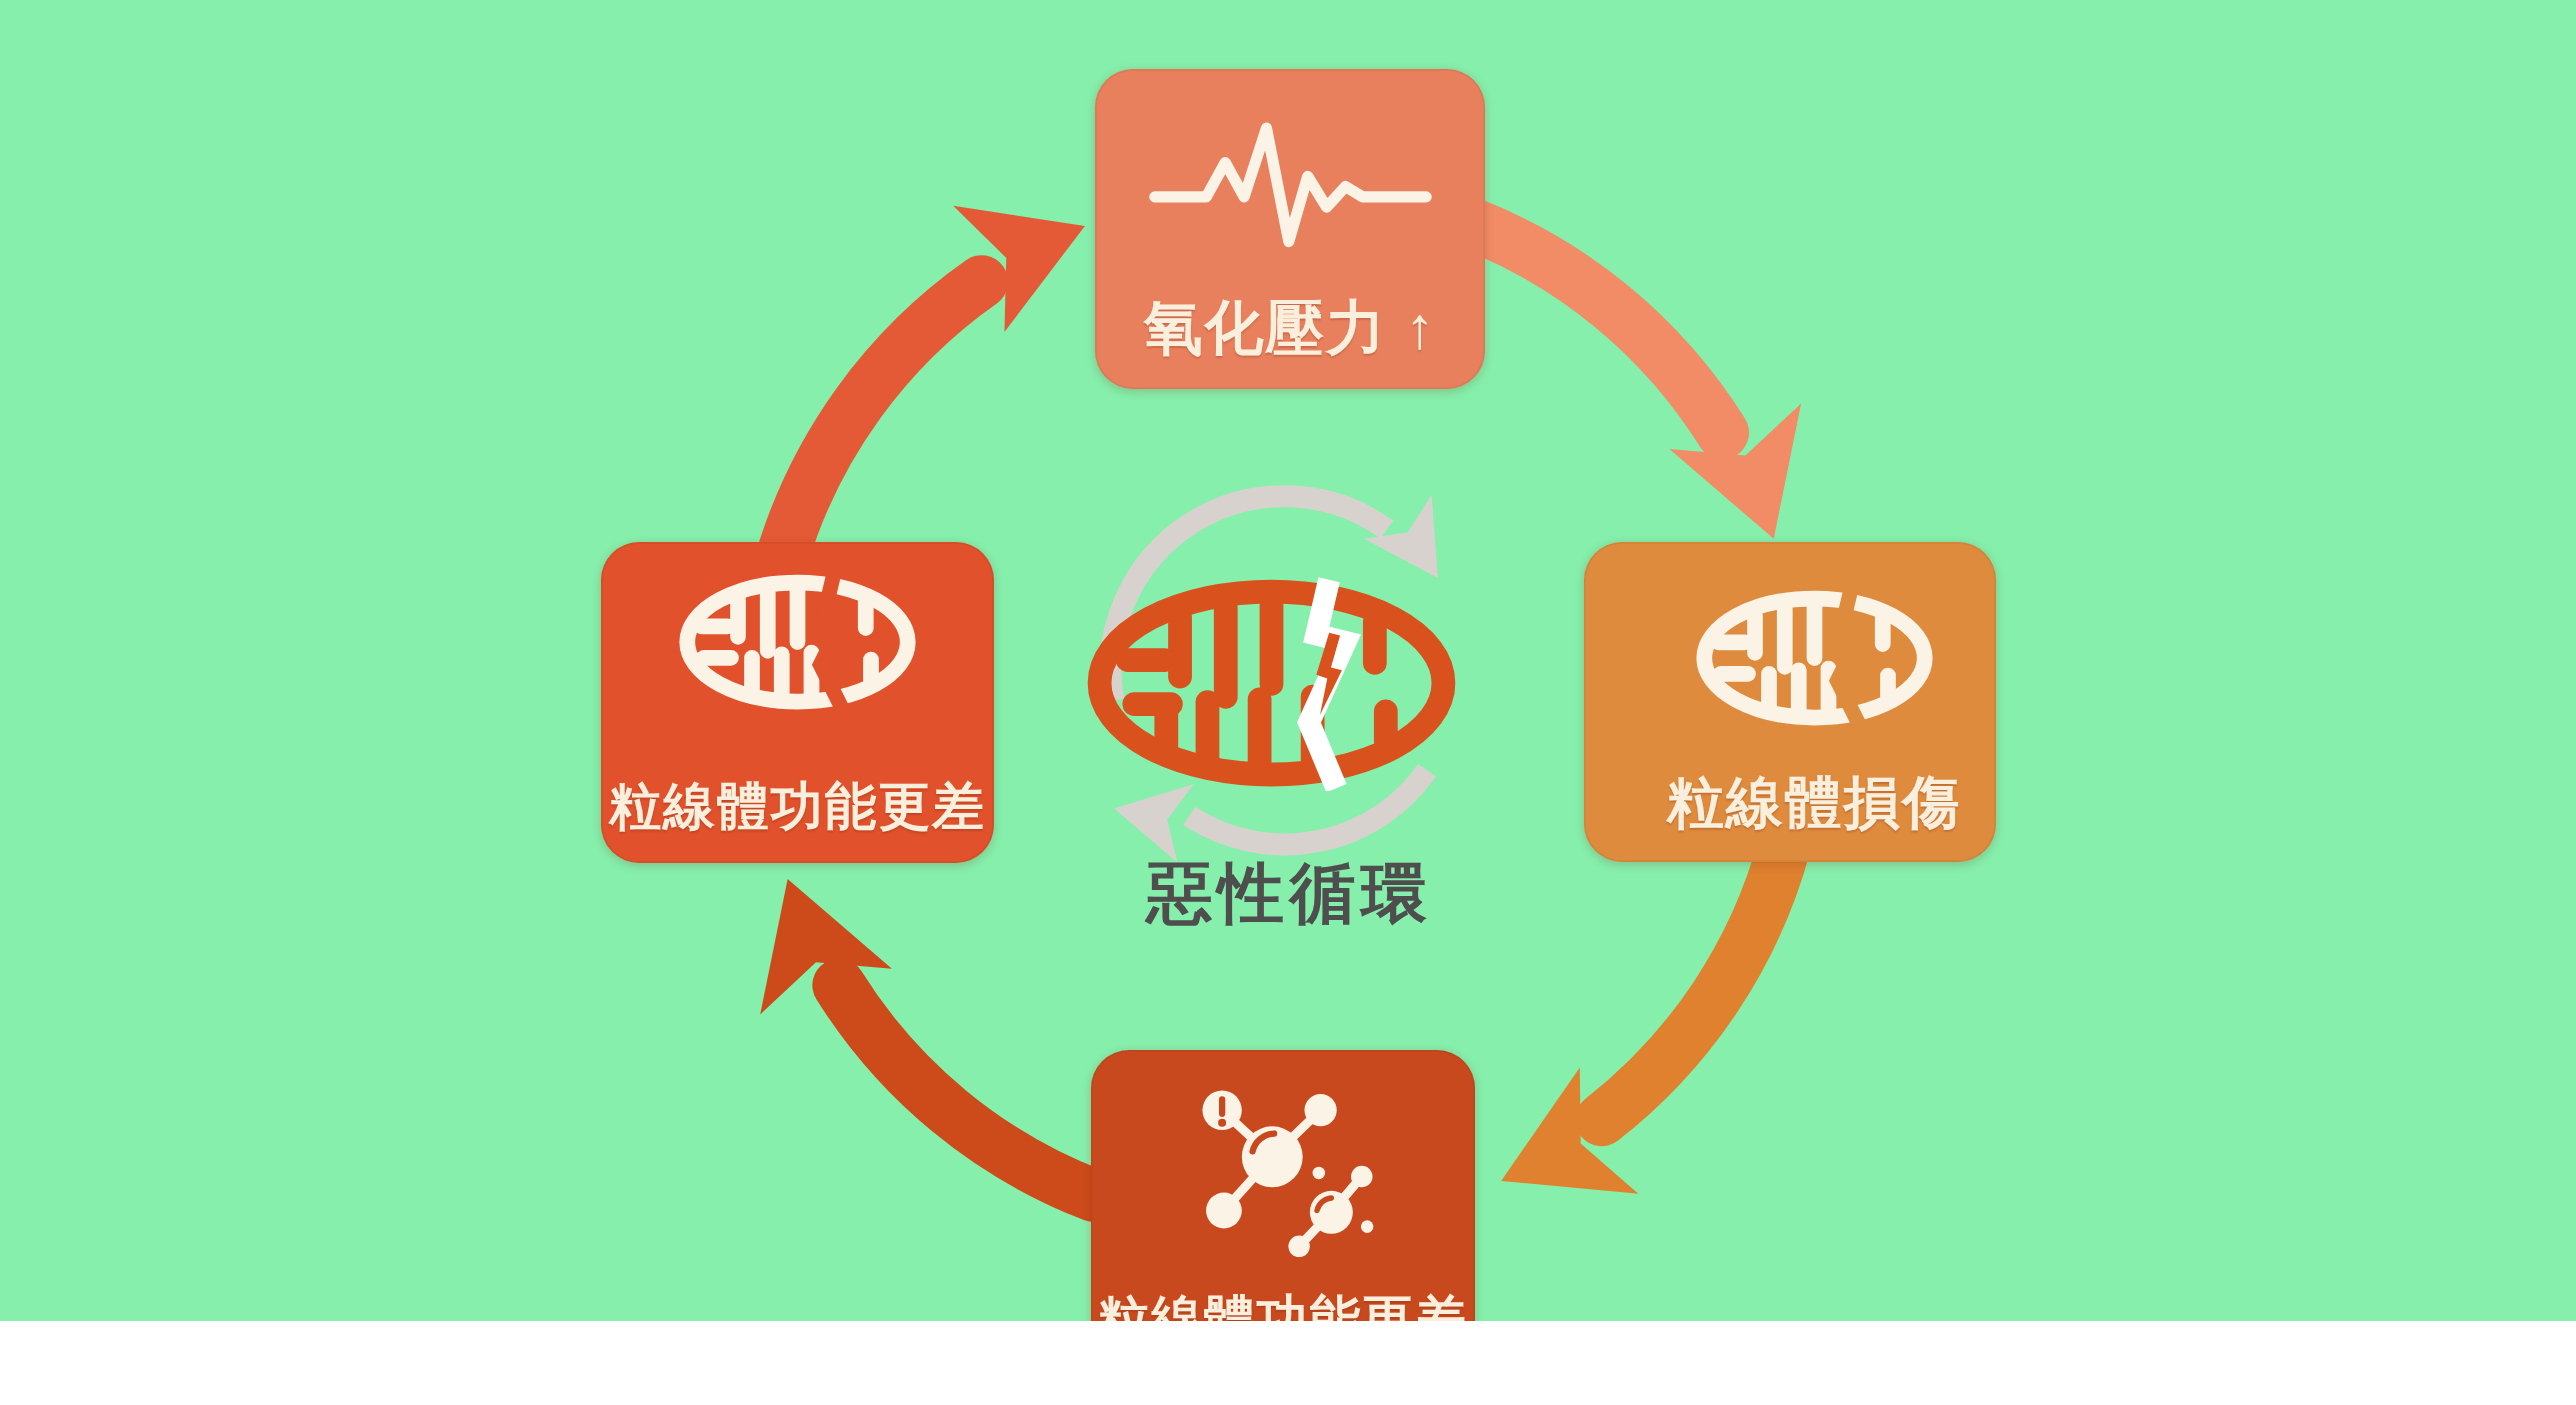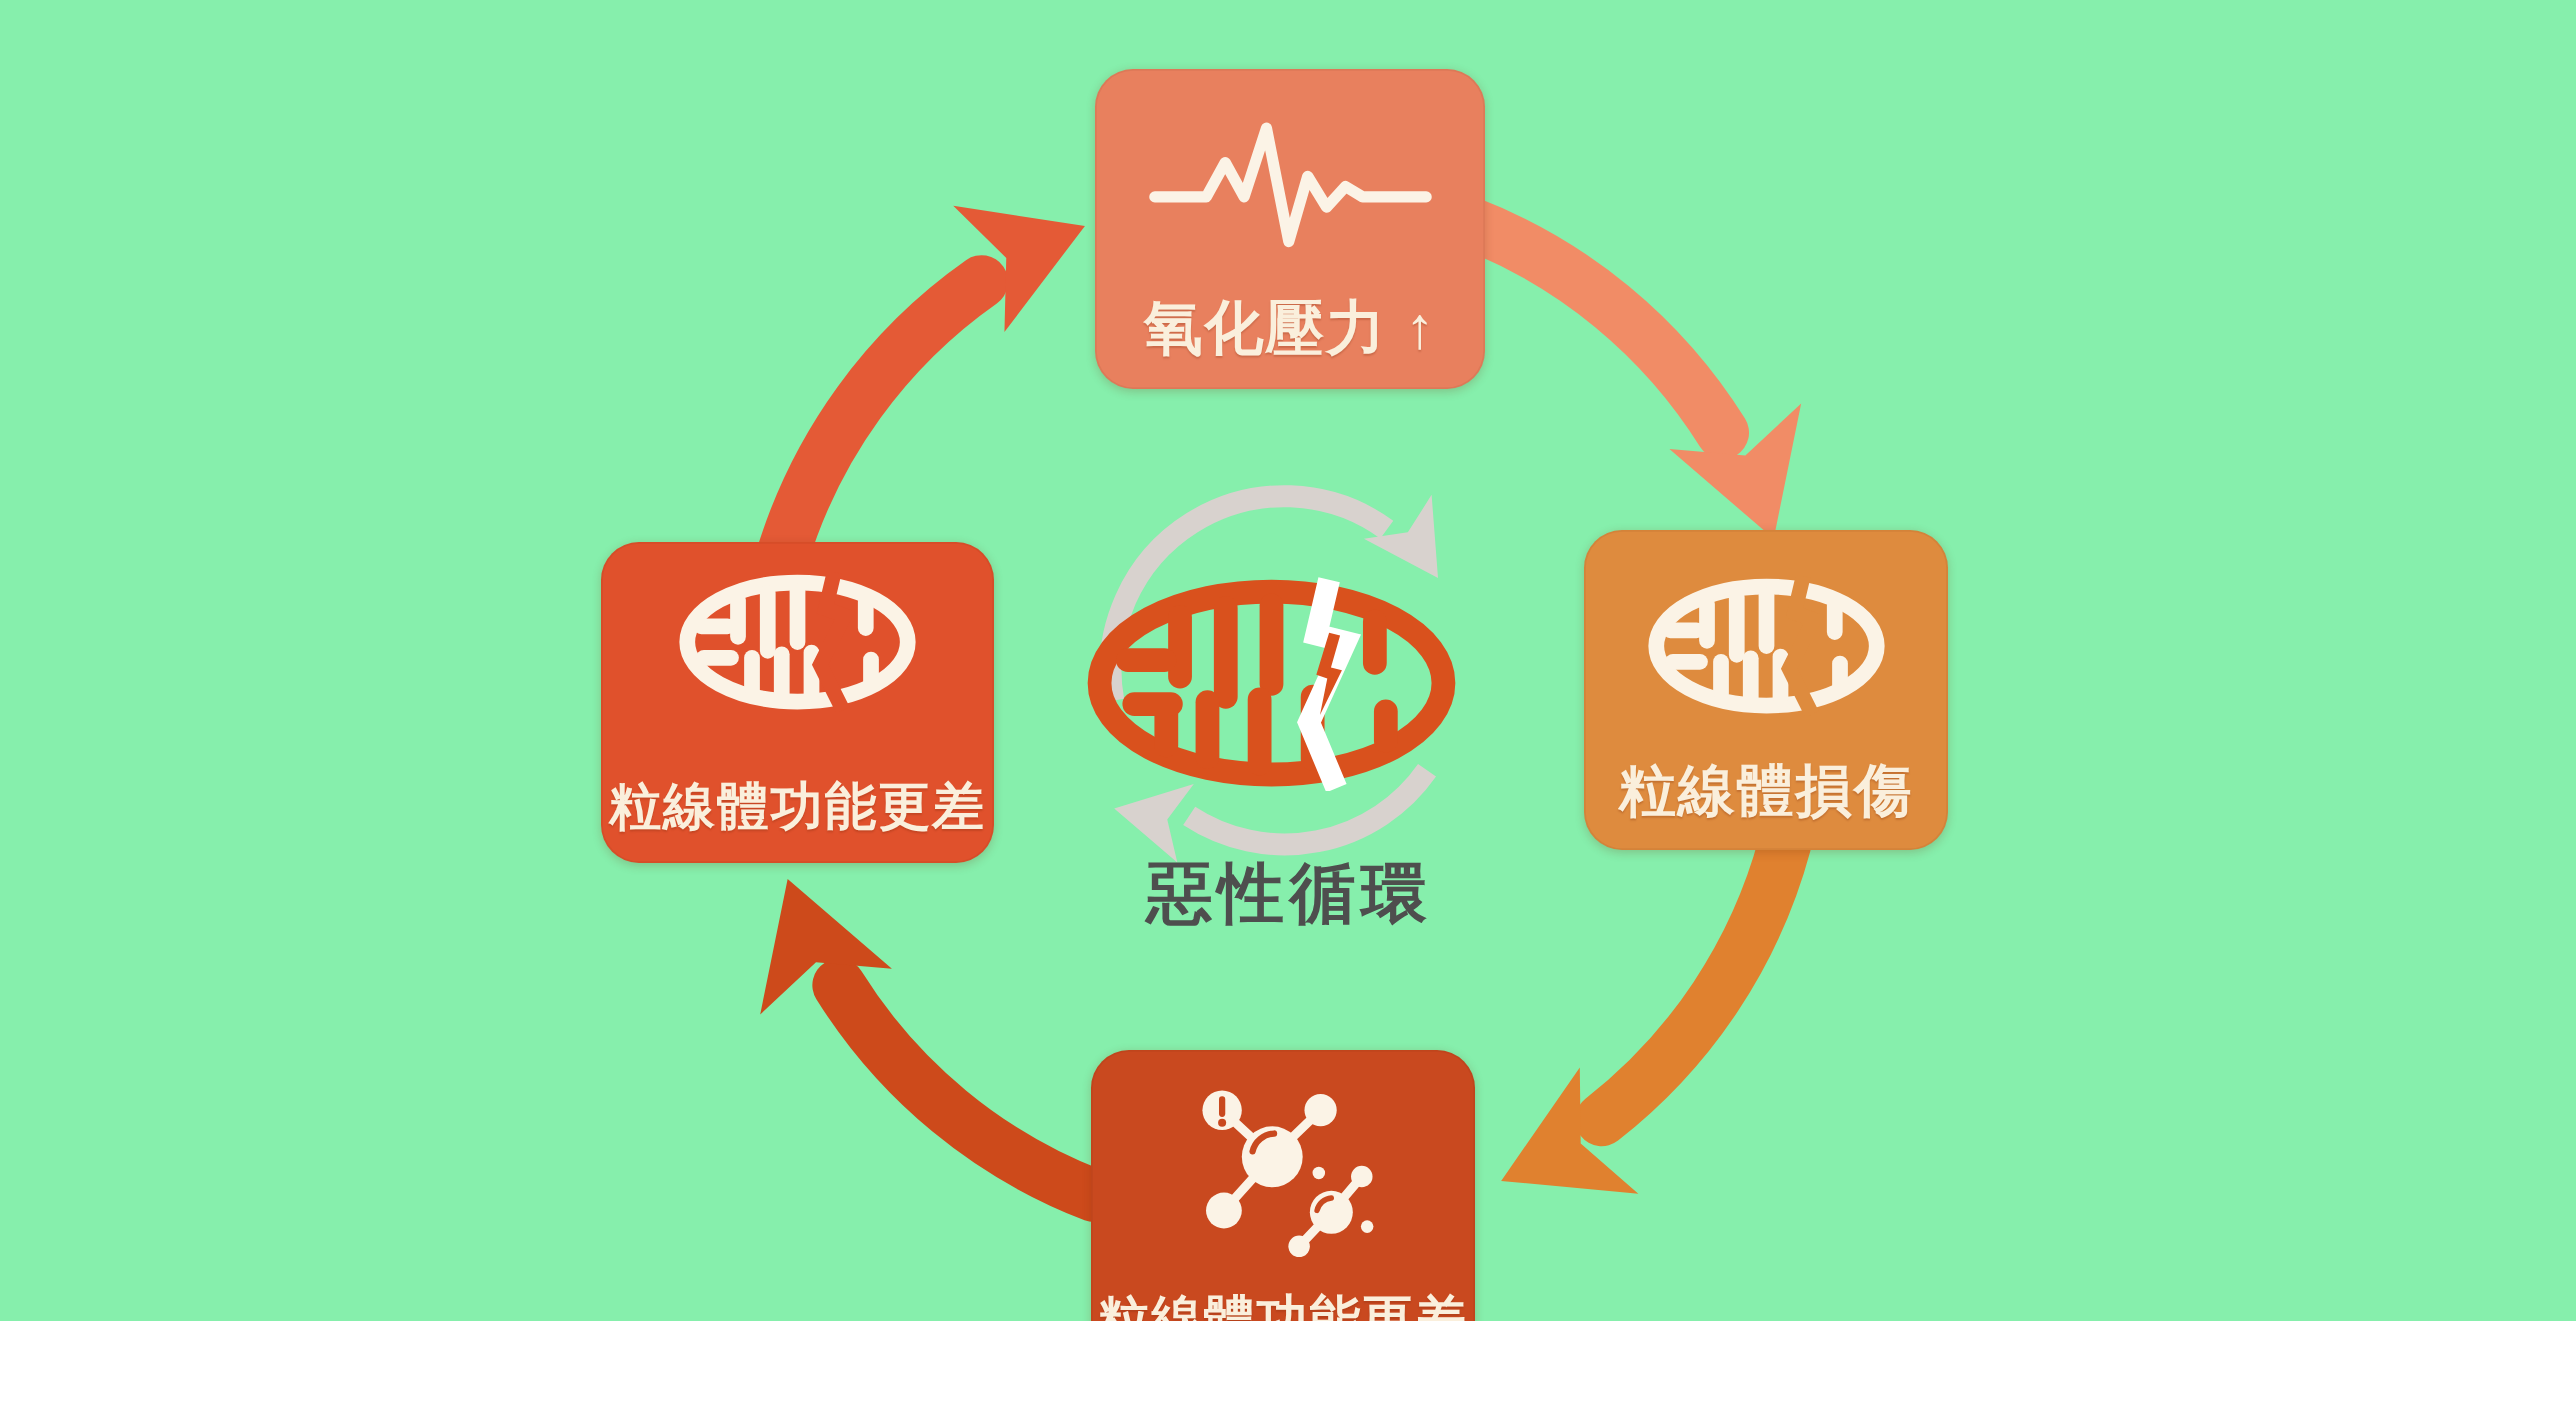--- a/index.html
+++ b/index.html
@@ -13,21 +13,21 @@
     align-items:center;justify-content:flex-start;
     box-shadow:0 2.7px 9.1px rgba(110,45,15,.22), inset 0 0 0 1.8px rgba(90,30,5,.07);
   }
   .node .icon-wrap{flex:1;display:flex;align-items:center;justify-content:center;width:100%;}
   .node .label{
     font-weight:700;color:#FAEFDC;letter-spacing:1.8px;line-height:1;
     padding-bottom:31px;text-shadow:0 1.8px 1.8px rgba(120,40,10,.25);white-space:nowrap;
   }
   #node-top{left:1095px;top:69px;width:390px;height:320px;background:#E8805E;}
   #node-top .label{font-size:59px;}
-  #node-right{left:1584px;top:530px;width:364px;height:320px;background:#DE8B3E;}
+  #node-right{left:1584px;top:542px;width:364px;height:320px;background:#DE8B3E;padding-left:48px;}
   #node-right .label{font-size:57px;}
   #node-bottom{left:1091px;top:1050px;width:384px;height:325px;background:#C9491F;}
   #node-bottom .label{font-size:51px;}
   #node-left{left:601px;top:542px;width:393px;height:321px;background:#E0512C;gap:38px;}
   #node-left .label{font-size:52px;}
   #center-label{
     position:absolute;left:1079px;top:849px;width:421px;text-align:center;
     font-size:66px;font-weight:700;color:#4E4E4E;letter-spacing:5.5px;white-space:nowrap;
   }
   #center-mito{position:absolute;left:1084px;top:576px;width:375px;height:215px;}

